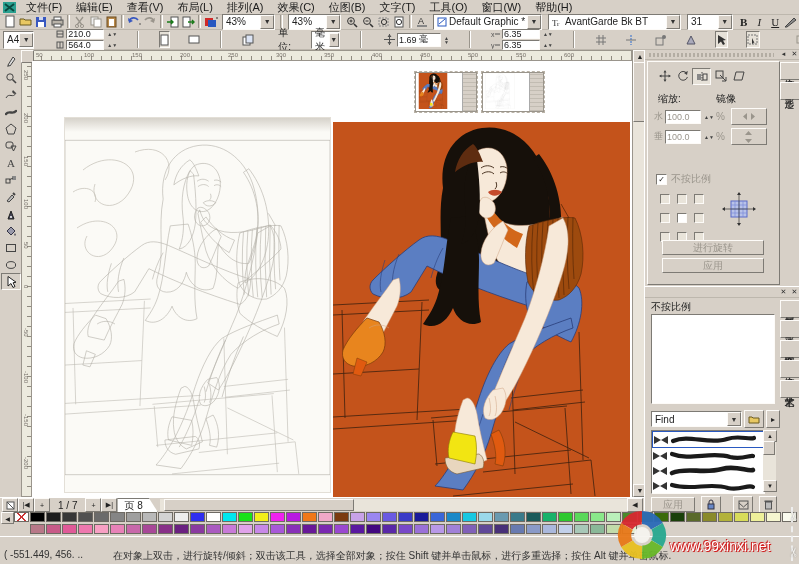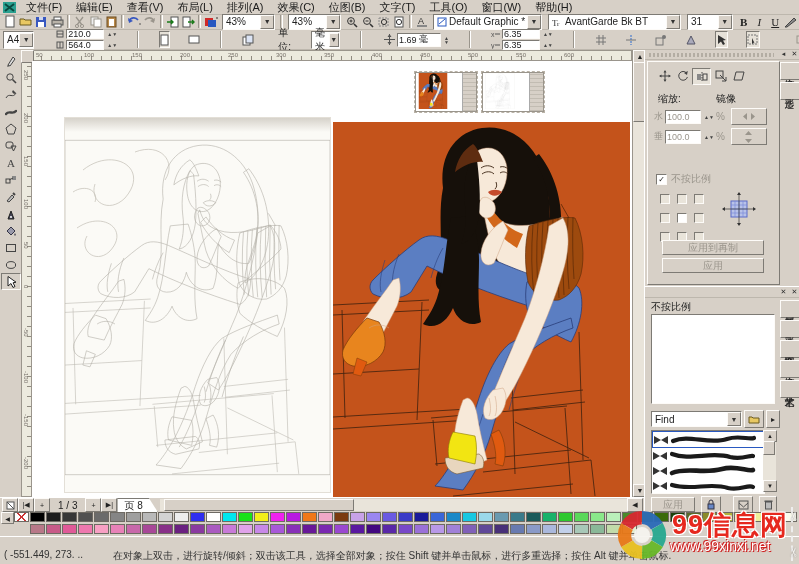--- a/index.html
+++ b/index.html
@@ -880,21 +880,21 @@
 
   <div id="bottombar">
     <span class="navbtn" style="margin-left:2px;">
         <svg width="9" height="9" viewBox="0 0 9 9">
           <rect x="1" y="1" width="7" height="7" fill="#fff" stroke="#555"></rect>
           <path d="M1 1 L8 8" stroke="#555"></path>
         </svg>
       </span>
     <span class="navbtn">|◀</span>
     <span class="navbtn">+</span>
-    <span style="padding:0 8px;font-size:10px;">1 / 3</span>
+    <span style="padding:0 8px;font-size:10px;">1 / 7</span>
     <span class="navbtn">+</span>
     <span class="navbtn">▶|</span>
     <span id="pagetab">页 8</span>
     <span id="hscroll">
       <span id="hthumb" class="raised" style="box-sizing:border-box;display:block;"></span>
     </span>
     <span class="navbtn" style="margin-right:1px;">◀</span>
   </div>
 
   <div id="docker">
@@ -980,21 +980,21 @@
           <span class="gridbox"></span>
           <span class="gridbox"></span>
       </div>
       <svg width="34" height="34" viewBox="0 0 34 34" style="position:absolute;left:74px;top:130px;">
         <rect x="9" y="9" width="16" height="16" fill="#b8c2e8" stroke="#5a6ac8"></rect>
         <path d="M9 13 h16 M9 17 h16 M9 21 h16 M13 9 v16 M17 9 v16 M21 9 v16" stroke="#7a8ad8" stroke-width="0.7"></path>
         <path d="M17 1 V33 M1 17 H33" stroke="#333" stroke-width="0.7"></path>
         <path d="M17 0 l-2 3 h4 Z M17 34 l-2 -3 h4 Z M0 17 l3 -2 v4 Z M34 17 l-3 -2 v4 Z" fill="#333"></path>
       </svg>
       <div class="dbtn disabled" style="position:absolute;left:14px;top:178px;width:100px;">
-          <span>应用到再制</span>
+          <span>进行旋转</span>
         </div>
       <div class="dbtn disabled" style="position:absolute;left:14px;top:196px;width:100px;">
           <span>应用</span>
         </div>
     </div>
 
     <div class="vtabs" style="top:12px;">
       <span class="vtab">
           <svg width="10" height="10" viewBox="0 0 10 10">
             <path d="M5 0 V10 M0 5 H10" stroke="#444"></path>
@@ -1227,21 +1227,21 @@
           <div class="swatch" style="background: rgb(168, 200, 184);"></div>
           <div class="swatch" style="background: rgb(138, 184, 152);"></div>
           <div class="swatch" style="background: rgb(194, 220, 170);"></div>
           <div class="swatch" style="background: rgb(226, 236, 208);"></div>
         </div>
     </div>
   </div>
 
   <div id="statusbar">
     <div style="position:absolute;left:4px;top:12px;display:flex;white-space:nowrap;overflow:hidden;width:780px;">
-      <span>( -551.449, 273. ..</span>
+      <span>( -551.449, 456. ..</span>
       <span style="width:30px;"></span>
       <span>在对象上双击，进行旋转/倾斜；双击该工具，选择全部对象；按住 Shift 键并单击鼠标，进行多重选择；按住 Alt 键并单击鼠标.</span>
     </div>
   </div>
 
   <div id="watermark">
     <svg width="56" height="56" viewBox="0 0 56 56" style="position:absolute;left:0;top:2px;opacity:.95;">
       <g transform="translate(28,28)">
         <g id="petal">
             <path d="M0,-24 A24,24 0 0 1 20.8,-12 L9,-5.5 A11,11 0 0 0 0,-11 Z" fill="#2a6ab8"></path>
@@ -1257,20 +1257,19 @@
           </g>
         <g transform="rotate(240)">
             <path d="M0,-24 A24,24 0 0 1 20.8,-12 L9,-5.5 A11,11 0 0 0 0,-11 Z" fill="#e87818"></path>
           </g>
         <g transform="rotate(300)">
             <path d="M0,-24 A24,24 0 0 1 20.8,-12 L9,-5.5 A11,11 0 0 0 0,-11 Z" fill="#d82830"></path>
           </g>
         <circle cx="0" cy="0" r="8" fill="#f6f4f0"></circle>
       </g>
     </svg>
-    <span id="wm-title">99信息网</span>
     <span id="wm-url">www.99xinxi.net</span>
     <span id="cutline"></span>
     <span class="scissors" style="right:0;top:4px;">✂</span>
     <span class="scissors" style="right:0;top:40px;">✂</span>
   </div>
 
 </div>
 
 </body></html>

